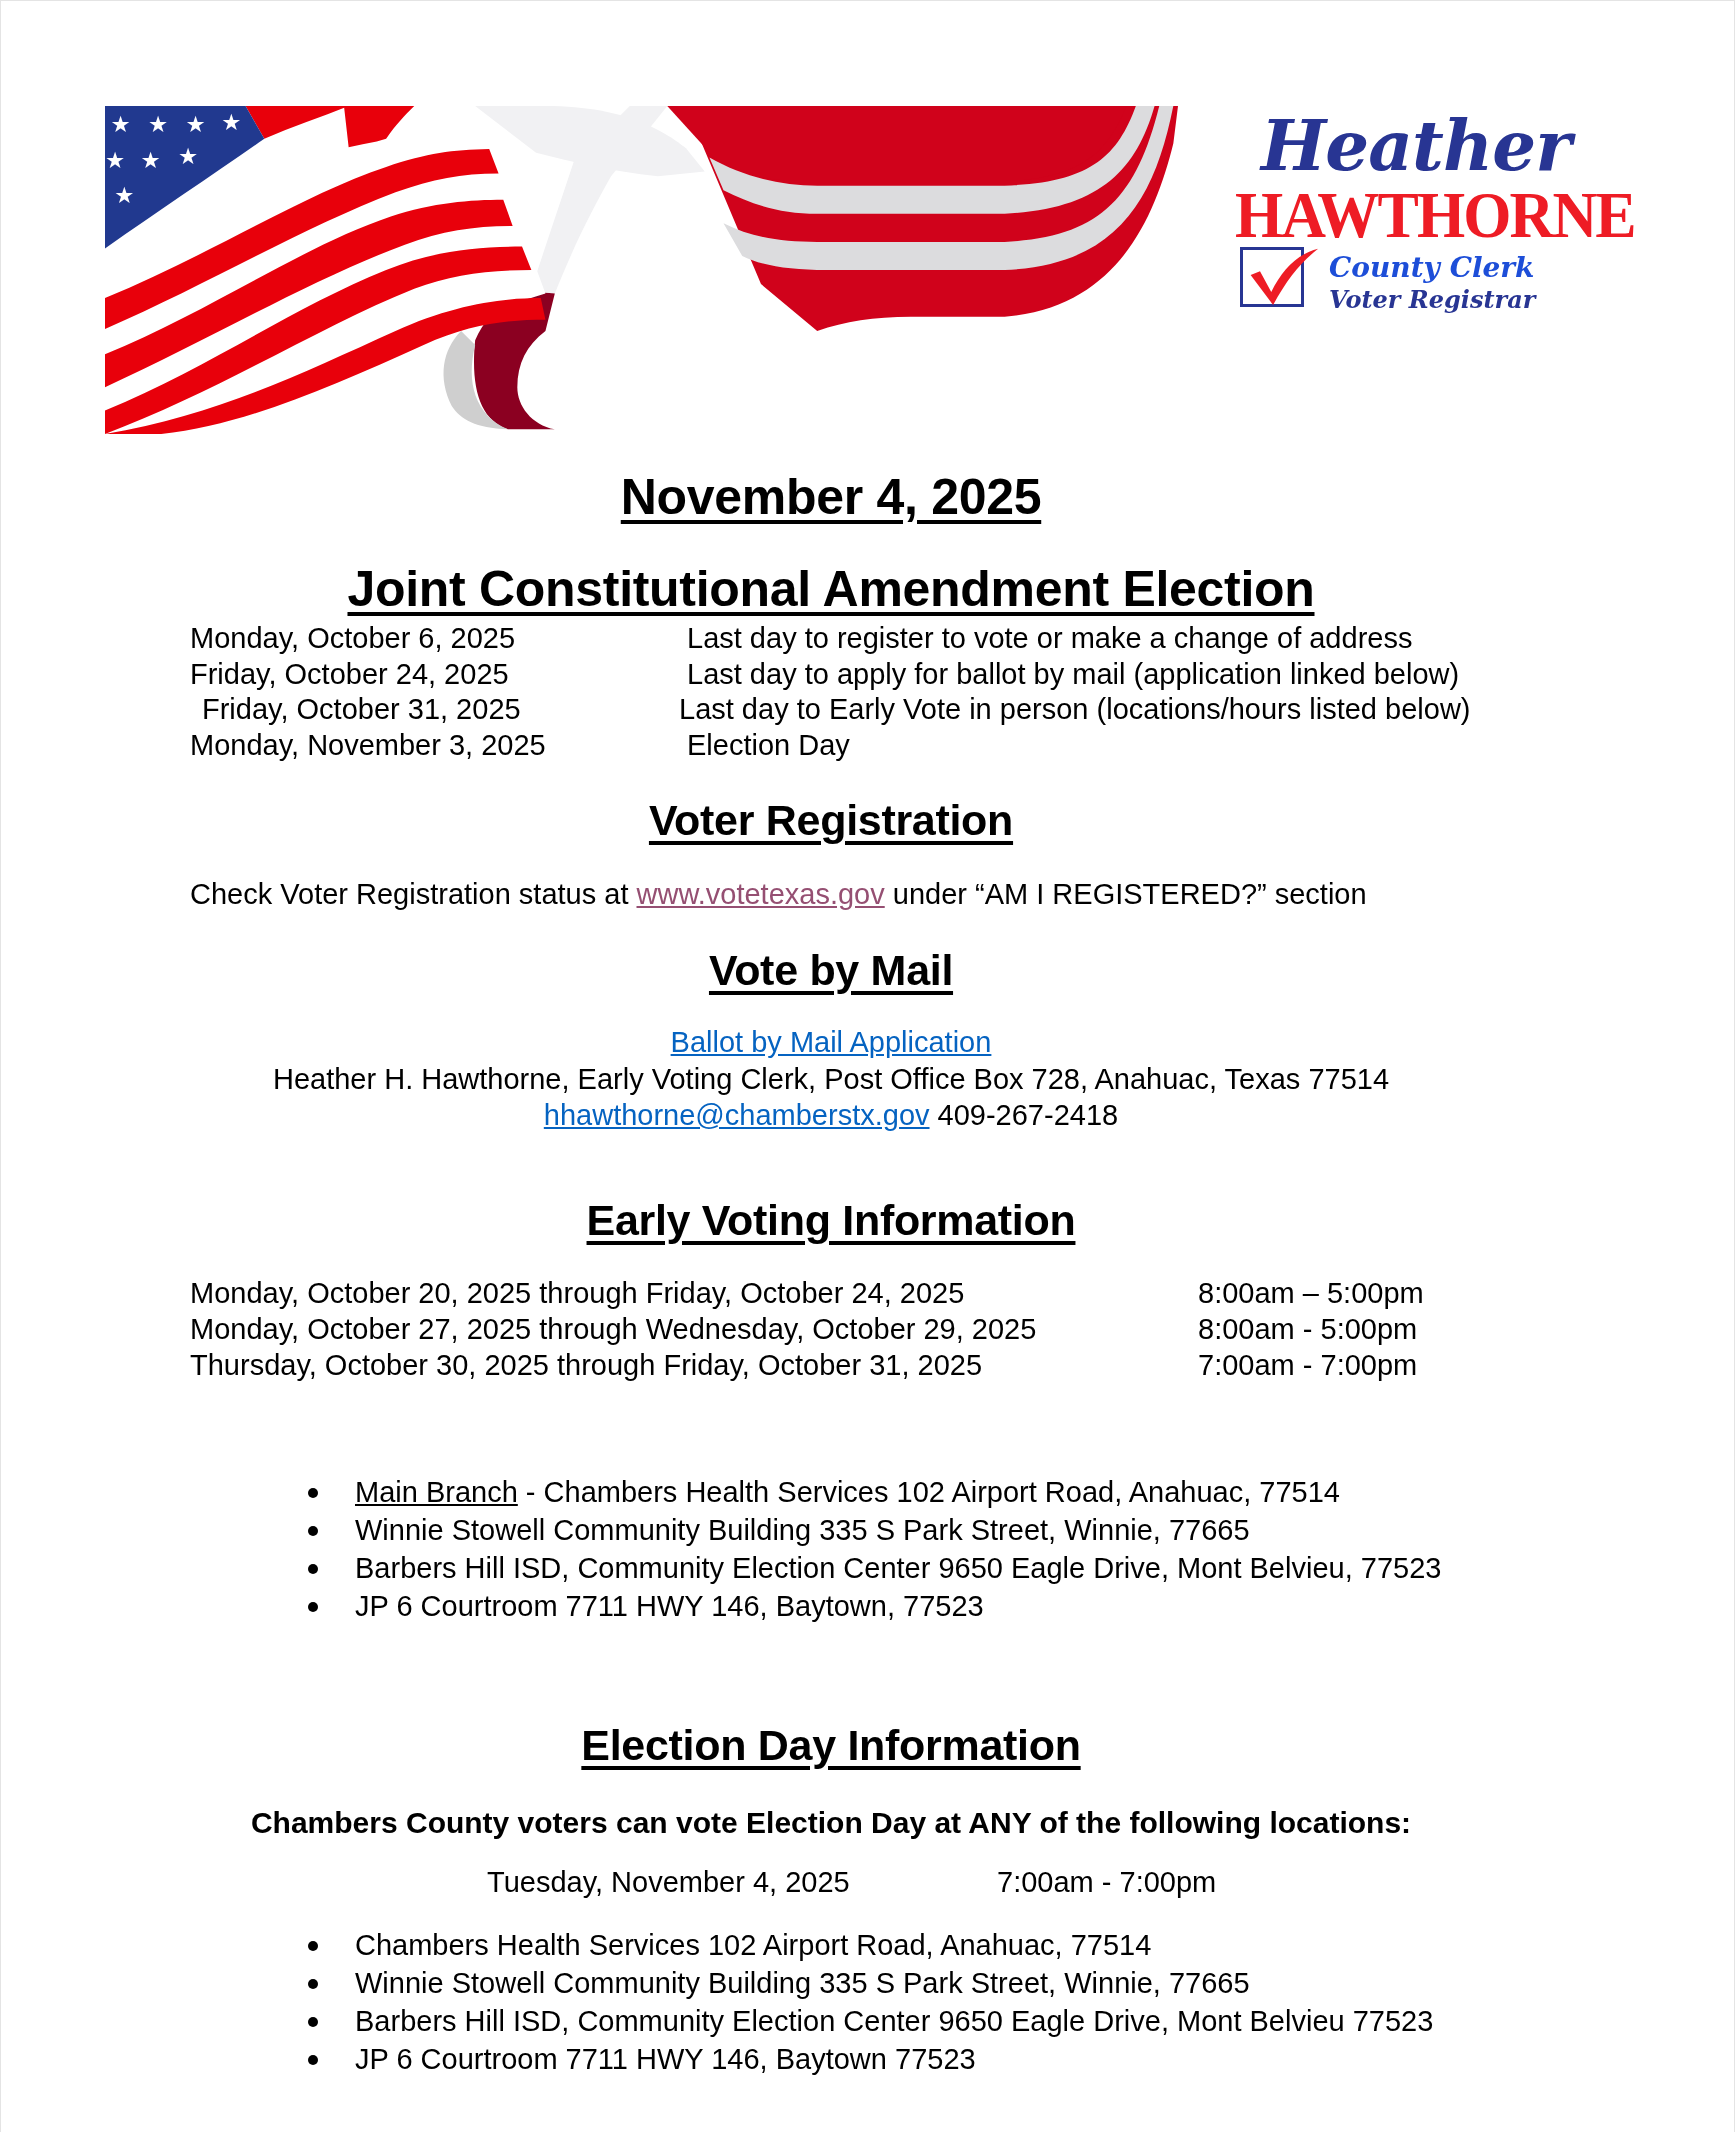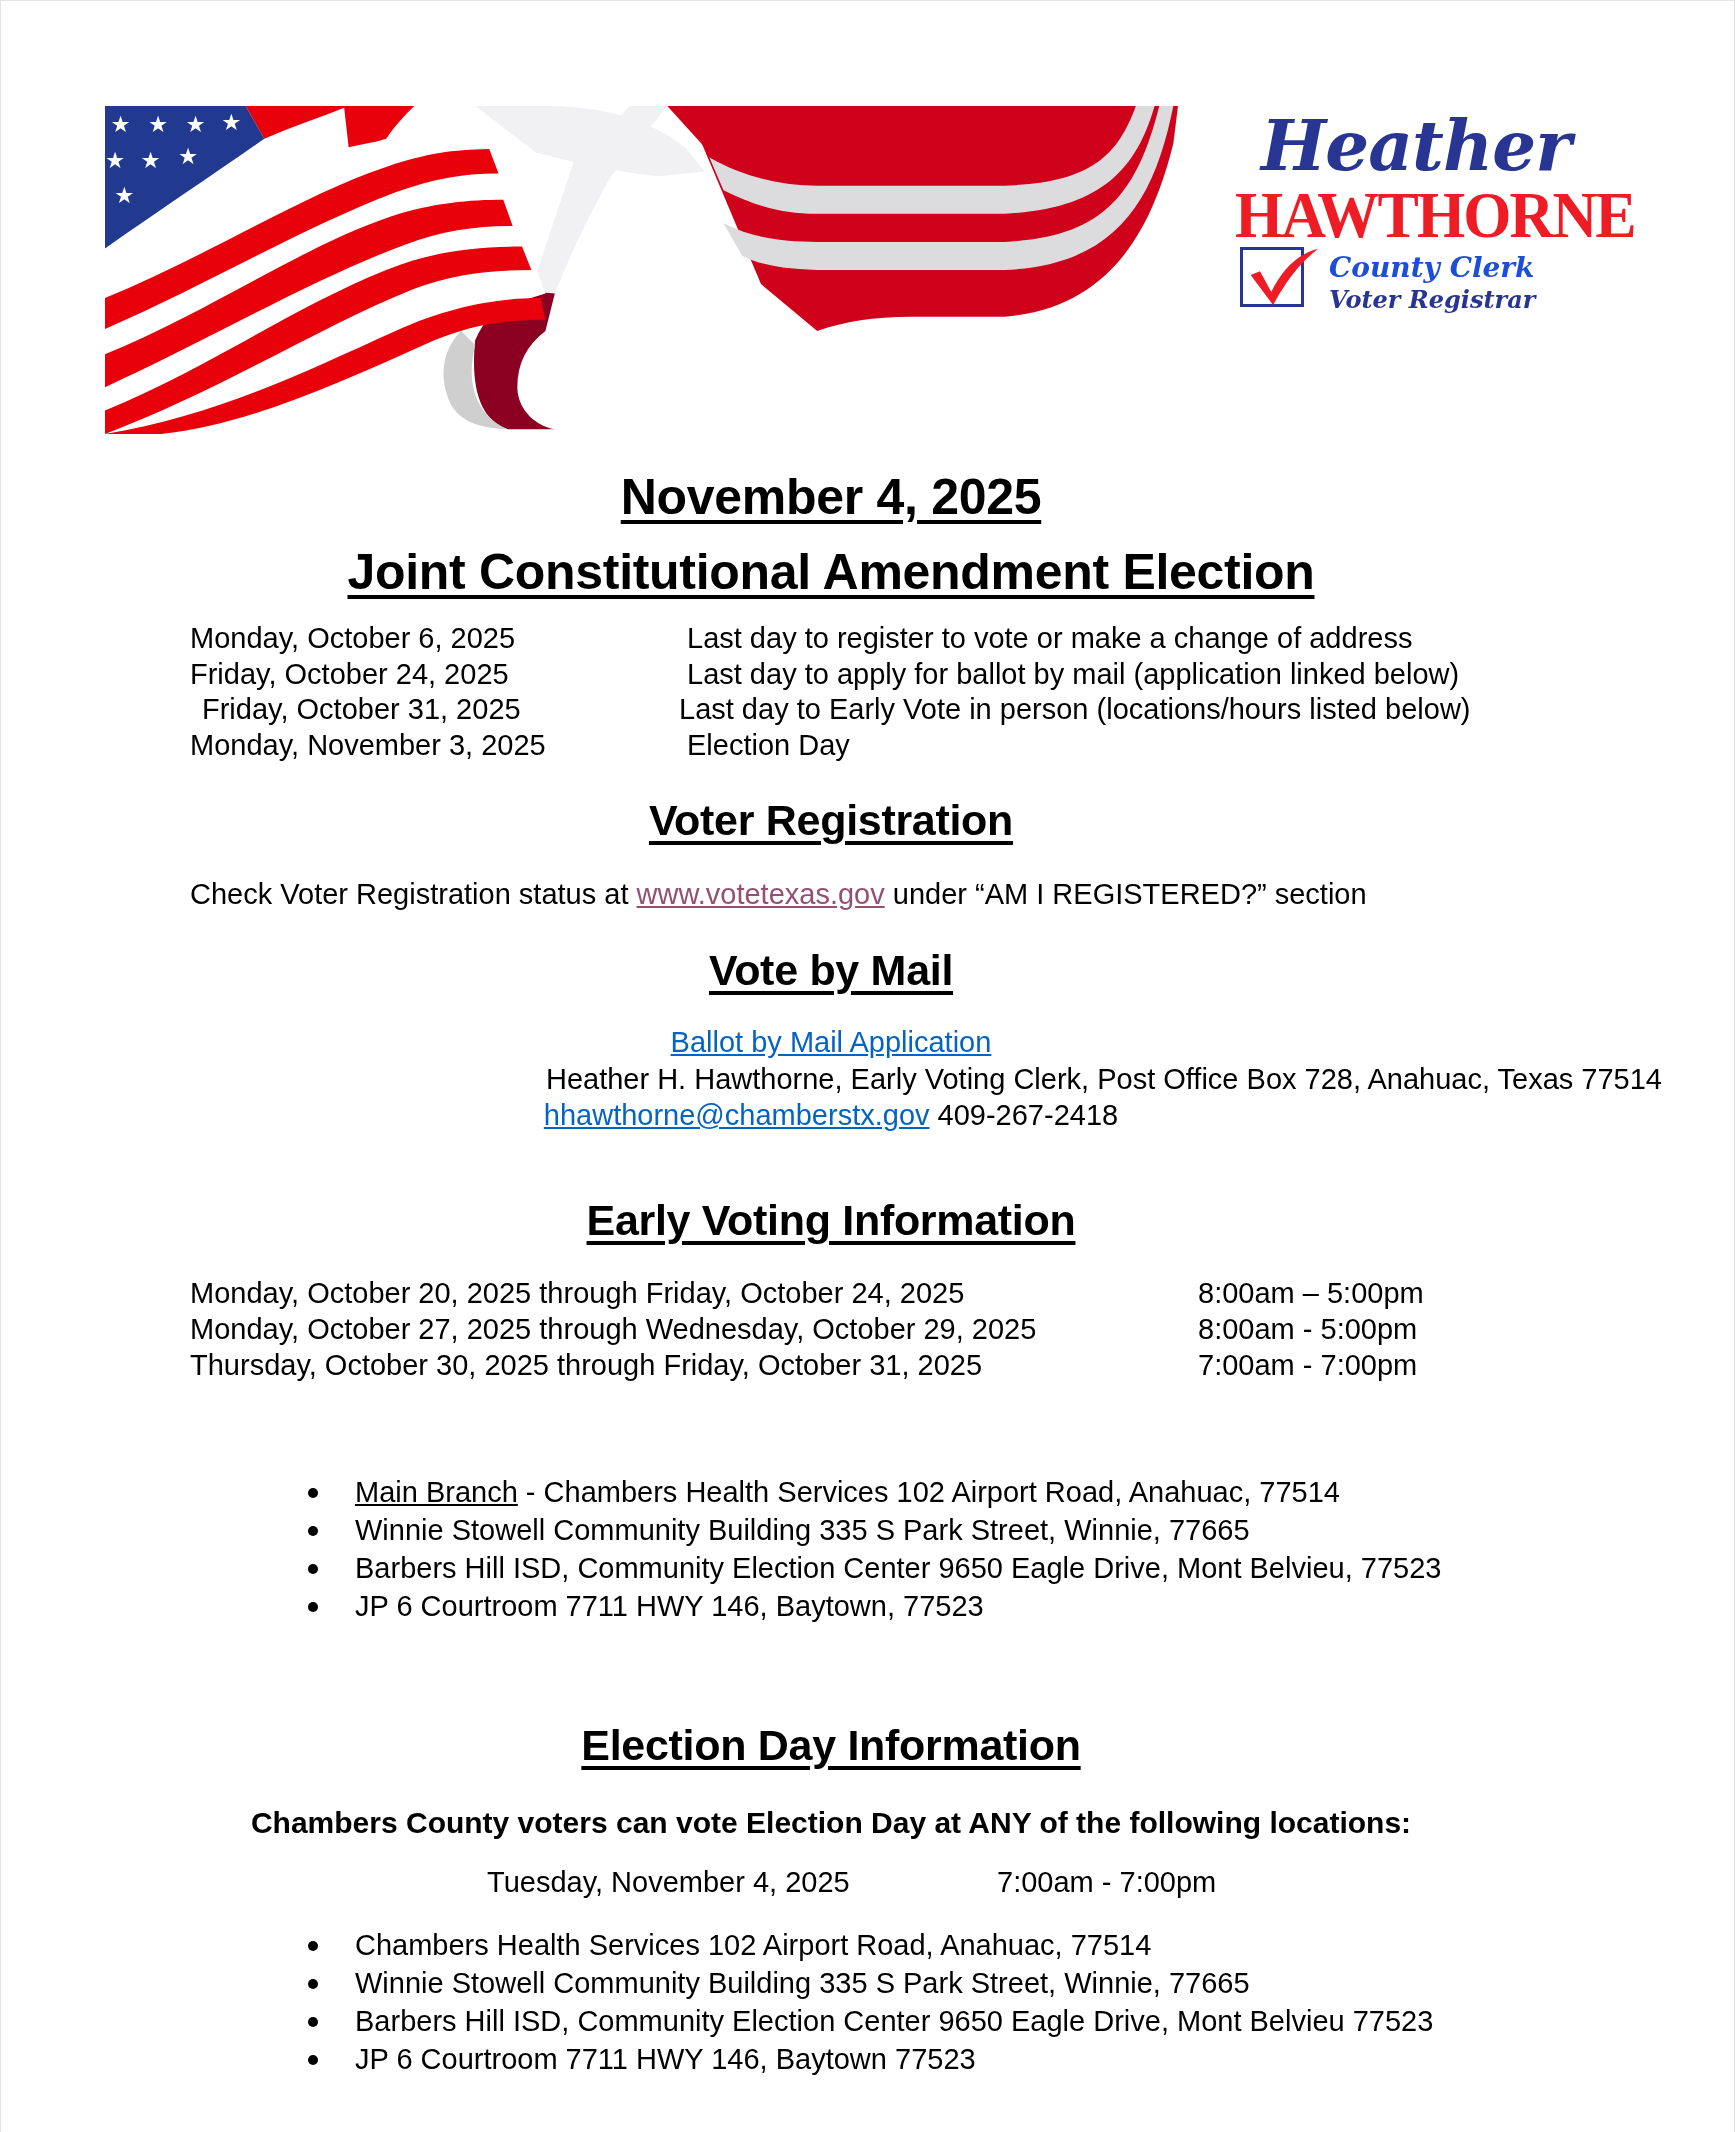--- a/index.html
+++ b/index.html
@@ -89,21 +89,21 @@
   <div class="abs" style="left:4.7px; top:142px; width:64px; height:60px; border:3.7px solid #283593; box-sizing:border-box;">
     <svg width="75" height="66" viewBox="0 0 80 70" style="position:absolute; left:1.9px; top:-7.5px;">
       <path d="M6 34 L16 30 L28 52 C40 28 55 12 78 6 C60 20 45 38 30 66 Z" fill="#ee1c25"></path>
     </svg>
   </div>
   <div class="abs" style="left:94px; top:146px; font-family:'DejaVu Serif', serif; font-style:italic; font-weight:bold; font-size:28px; color:#1d4ed8;">County Clerk</div>
   <div class="abs" style="left:94px; top:180px; font-family:'DejaVu Serif', serif; font-style:italic; font-weight:bold; font-size:24px; color:#283593;">Voter Registrar</div>
 </div>
 
 <div class="abs center h-title" style="top:468px;">November 4, 2025</div>
-<div class="abs center h-title" style="top:543px;">Joint Constitutional Amendment Election</div>
+<div class="abs center h-title" style="top:560px;">Joint Constitutional Amendment Election</div>
 
 <div>
   <div class="abs body-text" style="left:190px; top:620px;">Monday, October 6, 2025</div>
   <div class="abs body-text" style="left:687px; top:620px;">Last day to register to vote or make a change of address</div>
   <div class="abs body-text" style="left:190px; top:656px;">Friday, October 24, 2025</div>
   <div class="abs body-text" style="left:687px; top:656px;">Last day to apply for ballot by mail (application linked below)</div>
   <div class="abs body-text" style="left:202px; top:691px;">Friday, October 31, 2025</div>
   <div class="abs body-text" style="left:679px; top:691px;">Last day to Early Vote in person (locations/hours listed below)</div>
   <div class="abs body-text" style="left:190px; top:727px;">Monday, November 3, 2025</div>
   <div class="abs body-text" style="left:687px; top:727px;">Election Day</div>
@@ -111,21 +111,21 @@
 
 <div class="abs center h-section" style="top:796px;">Voter Registration</div>
 <div class="abs body-text" style="left:190px; top:876px;">
   <span>Check Voter Registration status at </span><a class="link-visited">www.votetexas.gov</a><span> under “AM I REGISTERED?” section</span>
 </div>
 
 <div class="abs center h-section" style="top:946px;">Vote by Mail</div>
 <div class="abs center body-text" style="top:1024px;">
   <a class="link">Ballot by Mail Application</a>
 </div>
-<div class="abs center body-text" style="top:1061px;text-align:right;">Heather H. Hawthorne, Early Voting Clerk, Post Office Box 728, Anahuac, Texas 77514</div>
+<div class="abs center body-text" style="top:1061px;">Heather H. Hawthorne, Early Voting Clerk, Post Office Box 728, Anahuac, Texas 77514</div>
 <div class="abs center body-text" style="top:1097px;">
   <a class="link">hhawthorne@chamberstx.gov</a><span> 409-267-2418</span>
 </div>
 
 <div class="abs center h-section" style="top:1196px;">Early Voting Information</div>
 <div>
   <div class="abs body-text" style="left:190px; top:1275px;">Monday, October 20, 2025 through Friday, October 24, 2025</div>
   <div class="abs body-text" style="left:1198px; top:1275px;">8:00am – 5:00pm</div>
   <div class="abs body-text" style="left:190px; top:1311px;">Monday, October 27, 2025 through Wednesday, October 29, 2025</div>
   <div class="abs body-text" style="left:1198px; top:1311px;">8:00am - 5:00pm</div>

